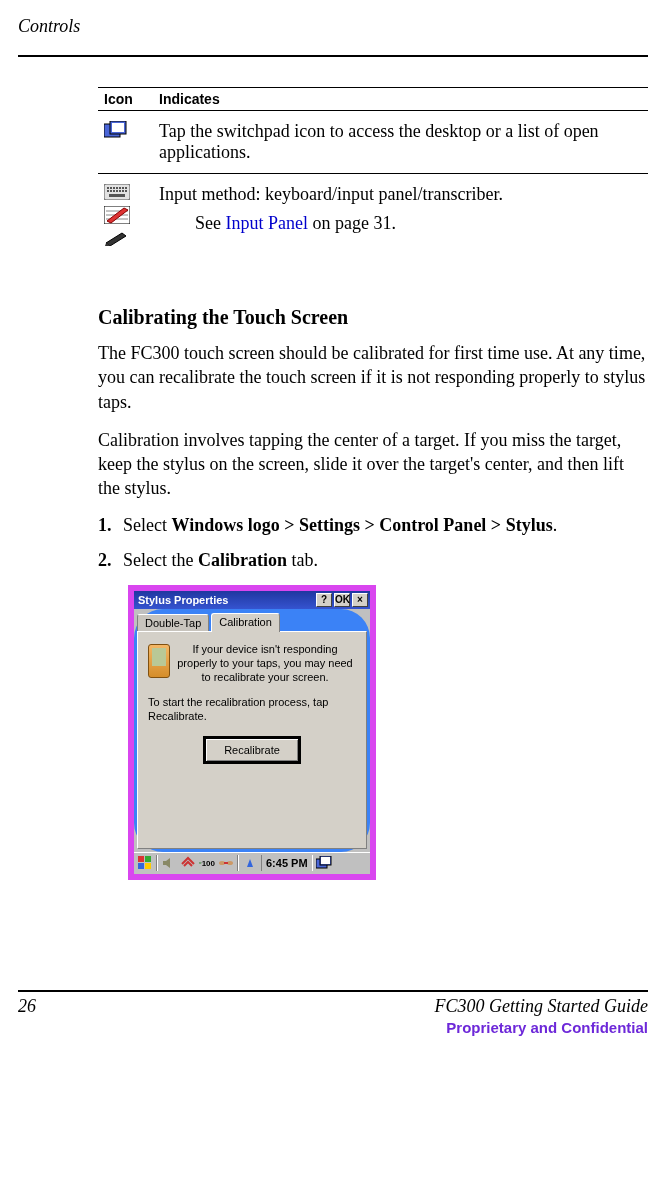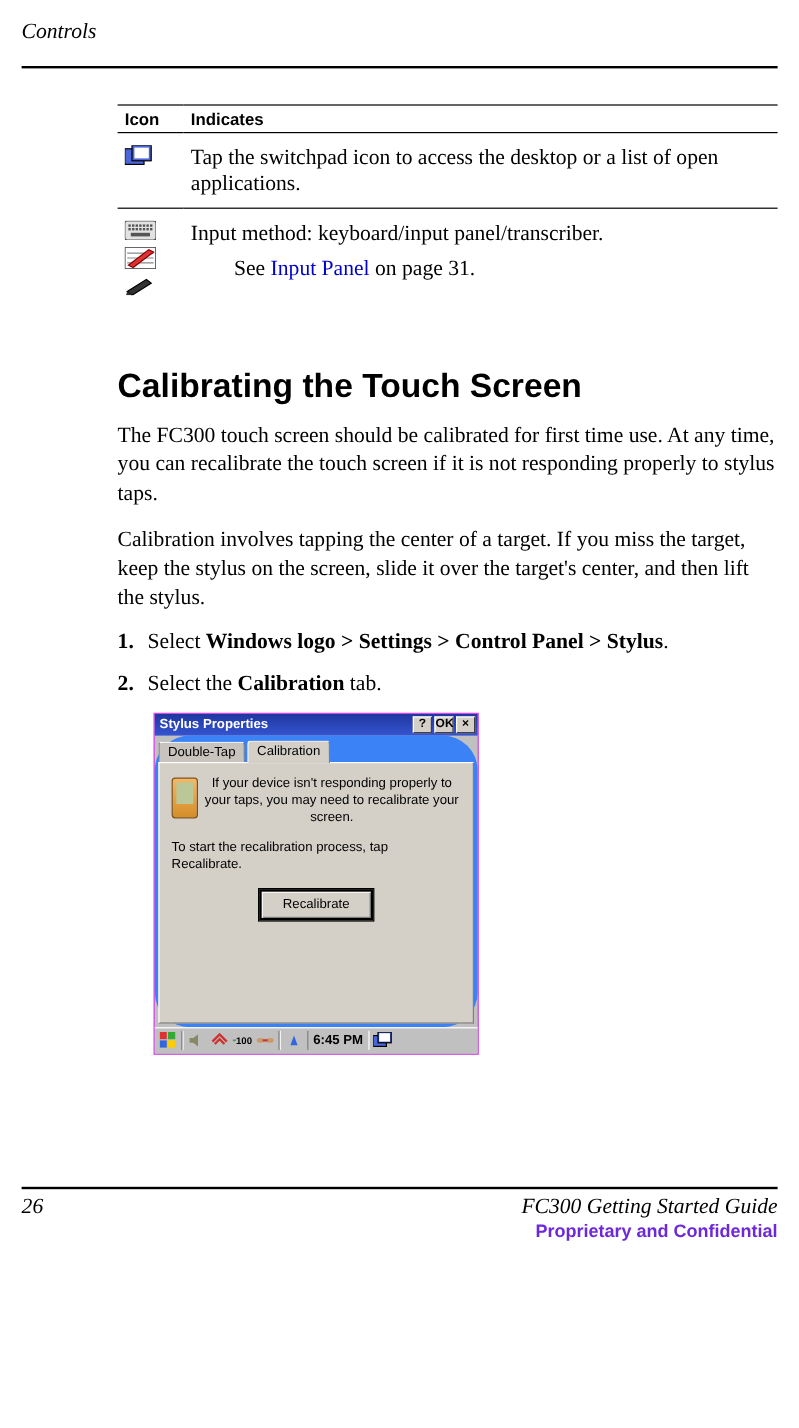--- a/index.html
+++ b/index.html
@@ -45,22 +45,22 @@
     padding: 10px 6px;
     vertical-align: top;
     font-size: 18px;
     border-bottom: 1px solid #000;
   }
   .icon-table tr.last td { border-bottom: 0; }
   .icon-cell { width: 55px; margin-left: 39px; }
   .icon-stack { display: flex; flex-direction: column; gap: 6px; align-items:flex-start; }
   .link { color: #0000cc; }
   h2.section-title {
-    font-family: Liberation Sans, sans-serif;
-    font-size: 28px;
+    font-family: Liberation Serif, serif;
+    font-size: 20px;
     font-weight: bold;
     margin: 50px 0 12px 0;
   }
   .body-text {
     font-size: 18px;
     line-height: 1.35;
     margin: 0 0 14px 0;
   }
   h3.procedure-title {
     font-family: Arial, Helvetica, sans-serif;
@@ -78,22 +78,22 @@
     font-weight: bold;
     display: inline-block;
     width: 25px;
     margin-left: -30px;
   }
   .bold-inline { font-weight: bold; font-family: "Times New Roman", Times, serif;}
   .screenshot-wrap {
     padding-left: 30px;
   }
   .stylus-dialog {
-    width: 271px;
-    border: 1px solid #d946ef;
+    width: 248px;
+    border: 6px solid #d946ef;
     background: #c0c0c0;
     font-family: Tahoma, Arial, sans-serif;
     font-size: 11px;
   }
   .dlg-titlebar {
     height: 18px;
     background: linear-gradient(#2037a0, #3554d0);
     color: #fff;
     display: flex;
     align-items: center;

